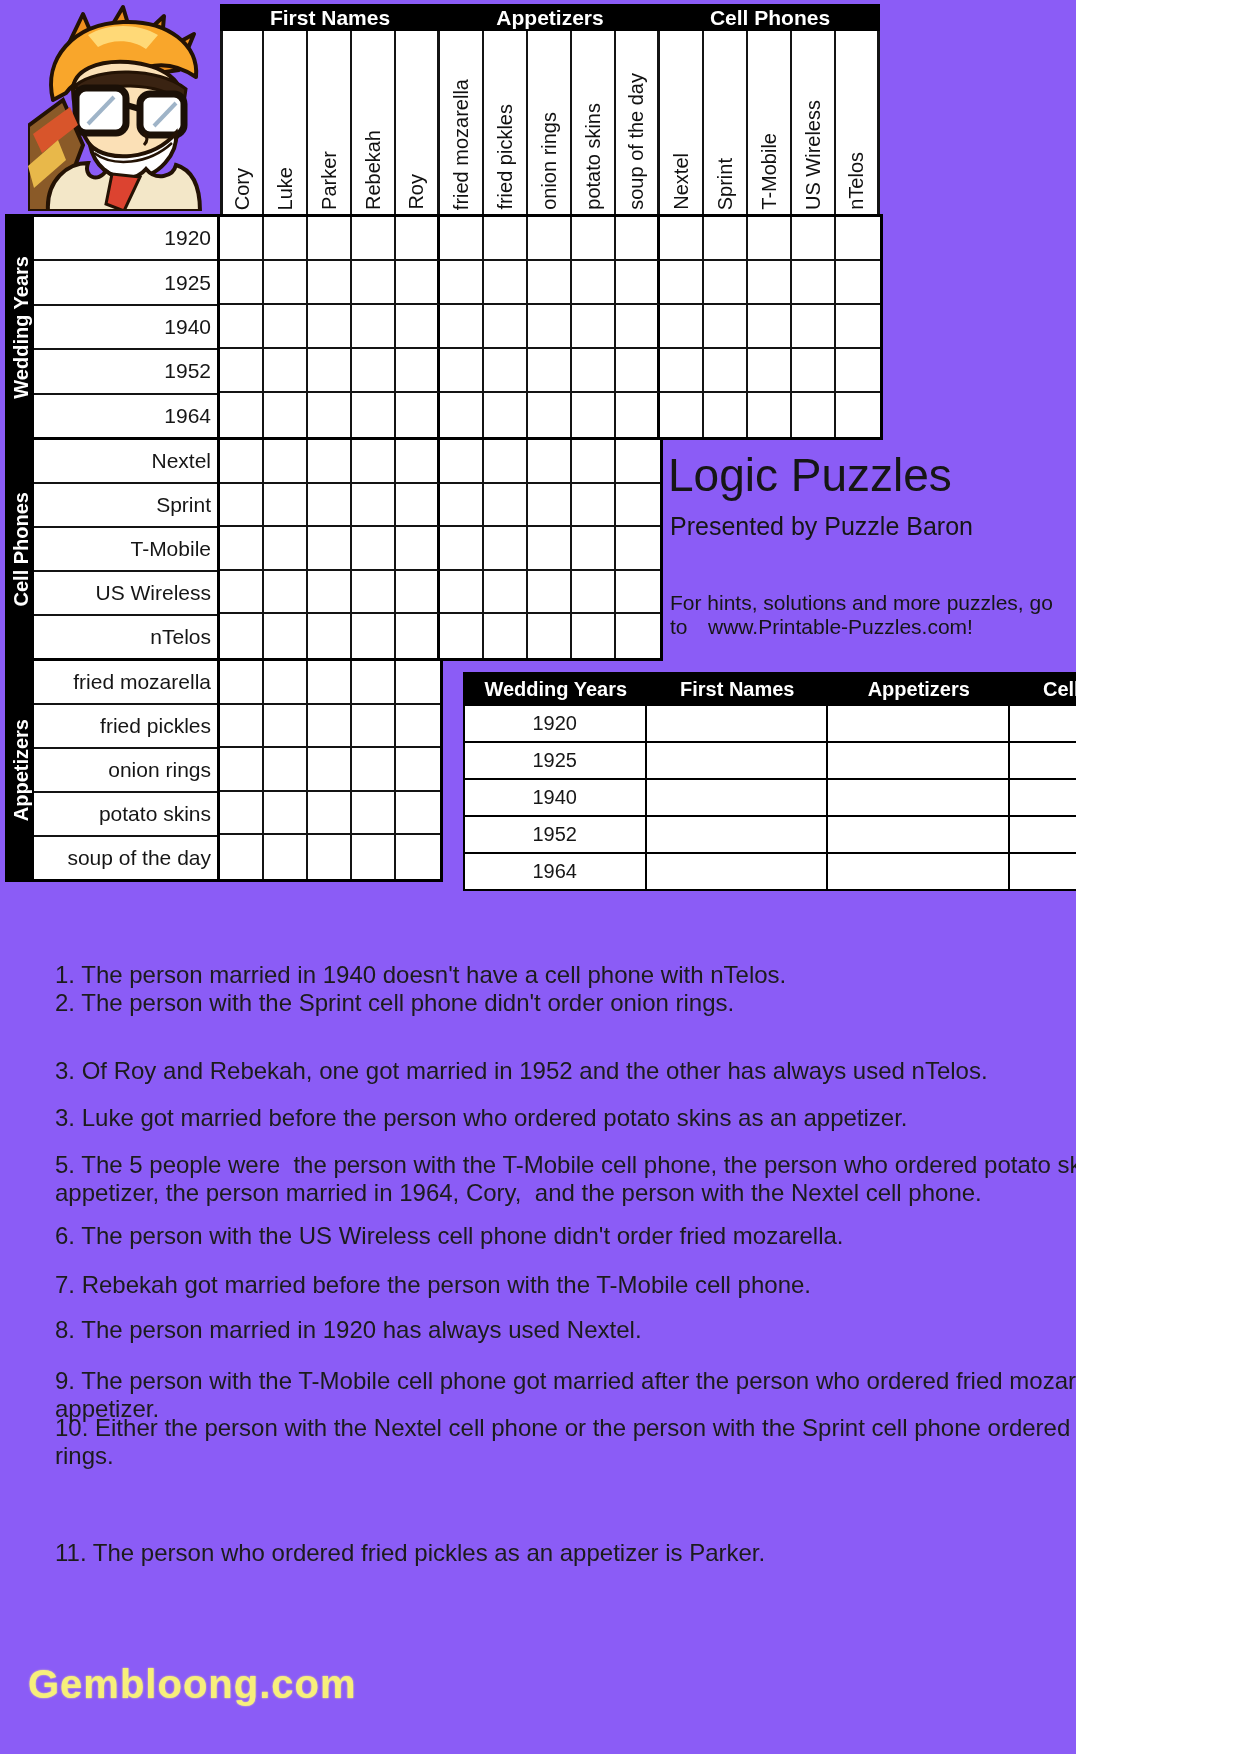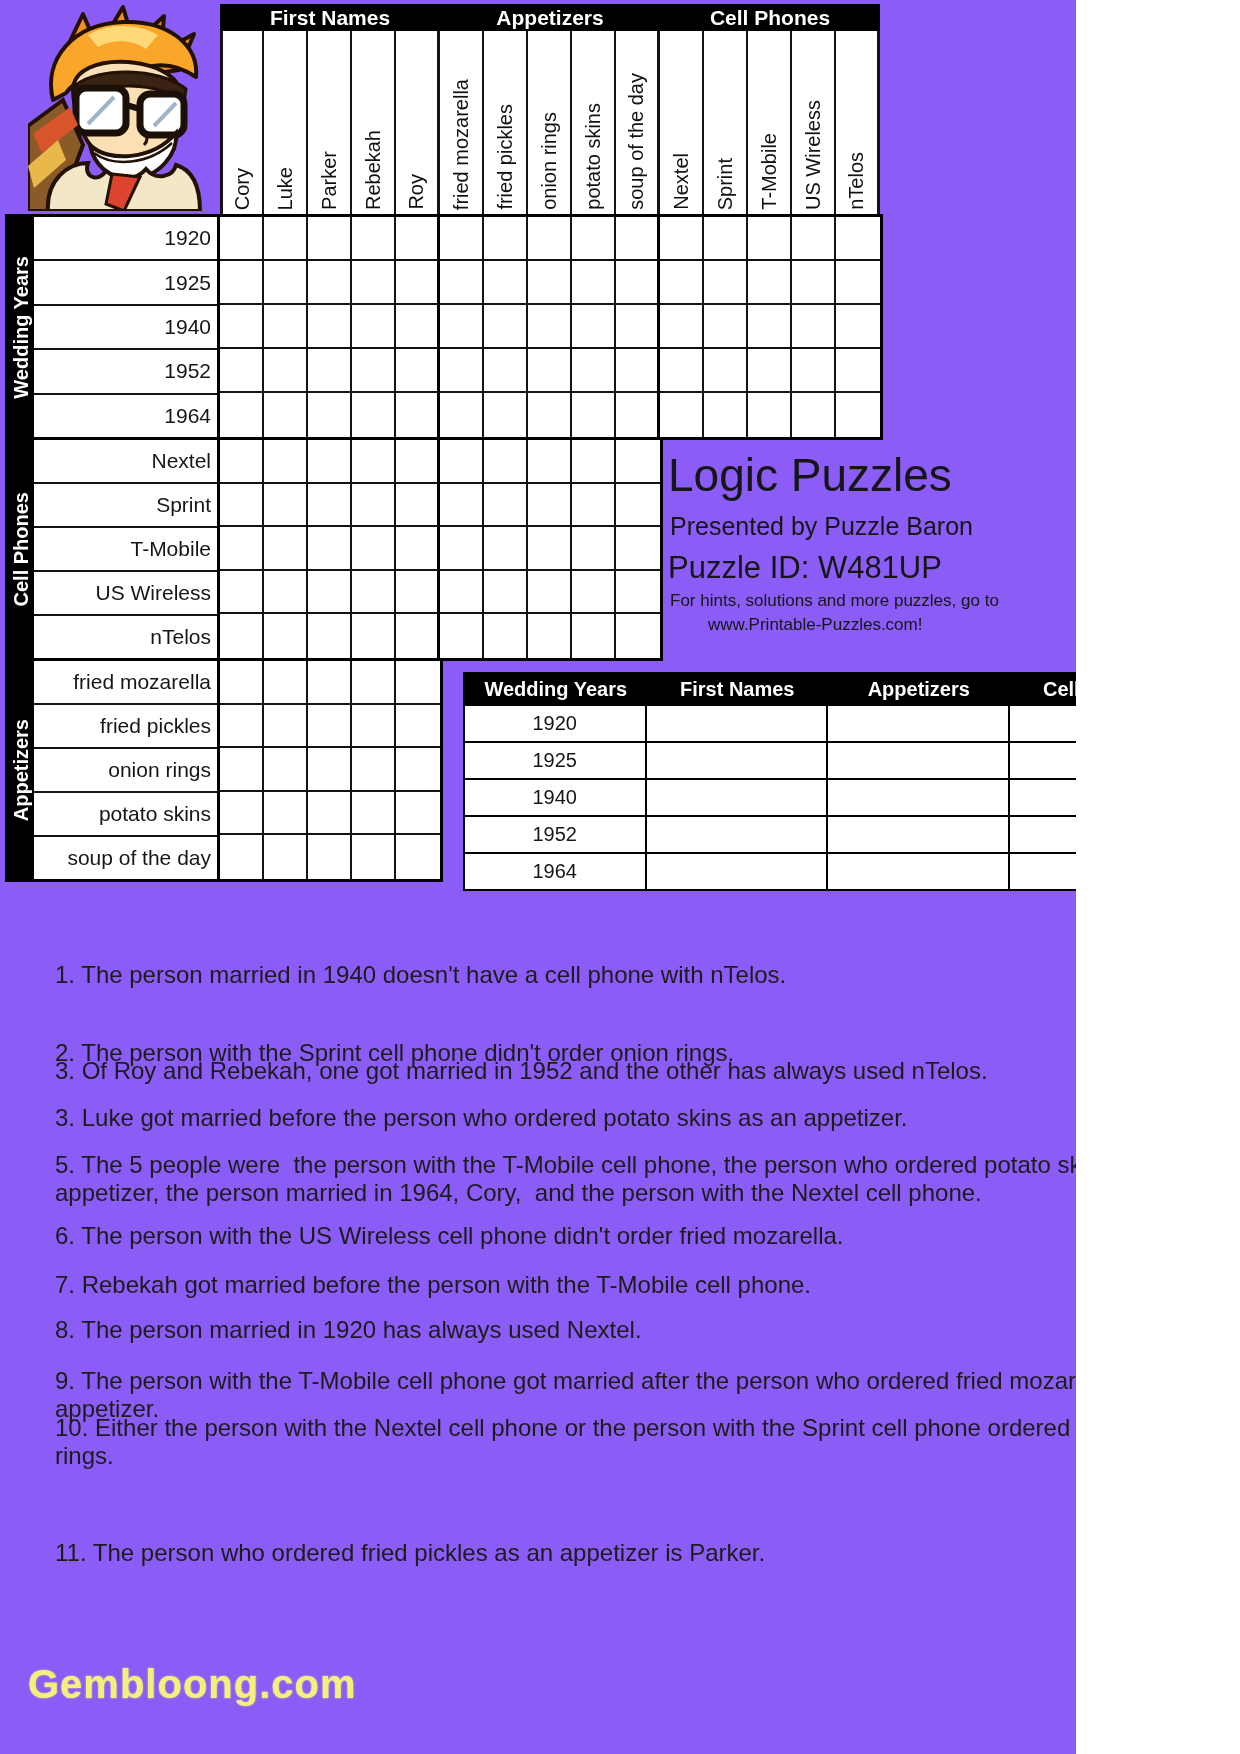--- a/index.html
+++ b/index.html
@@ -23,21 +23,21 @@
   
   .block{border:3px solid #000;display:grid;background:#fff;}
   .gcell{border-right:2px solid #141414;border-bottom:2px solid #141414;}
   .gcell.thickr{border-right-width:3px;border-right-color:#000;}
   .gcell.lastc{border-right:none;}
   .gcell.lastr{border-bottom:none;}
   
   .title{font-size:46px;line-height:1;}
   .subtitle{font-size:25px;}
   .pid{font-size:31px;}
-  .hint{font-size:17px;line-height:1.15;}
+  .hint{font-size:21px;line-height:1.15;}
   
   #anstable{border:2px solid #000;background:#fff;}
   .anshead{display:grid;grid-template-columns:repeat(4,181.5px);background:#000;height:30px;}
   .anshead div{color:#fff;font-weight:bold;font-size:20px;text-align:center;line-height:30px;}
   .ansrow{display:grid;grid-template-columns:repeat(4,181.5px);height:35px;border-top:2px solid #000;}
   .anscell{border-right:2px solid #000;display:flex;align-items:center;justify-content:center;font-size:20px;}
   .anscell:last-child{border-right:none;}
   
   .clue{position:absolute;left:55px;width:1125px;font-size:24px;line-height:1.15;
         color:#1c1c1c;white-space:pre-wrap;}
@@ -318,21 +318,20 @@
         <div class="gcell lastr"></div>
         <div class="gcell lastr"></div>
         <div class="gcell lastr"></div>
         <div class="gcell lastr"></div>
         <div class="gcell lastc lastr"></div>
       </div>
     </div>
 
   <div class="abs subtitle" style="left:670px;top:512px;">Presented by Puzzle Baron</div>
   <div class="abs title" style="left:668px;top:452px;">Logic Puzzles</div>
-  <div class="abs pid" style="left:668px;top:550px;">Puzzle ID: W481UP</div>
   <div class="abs hint" style="left:670px;top:591px;">For hints, solutions and more puzzles, go to</div>
   <div class="abs hint" style="left:708px;top:615px;">www.Printable-Puzzles.com!</div>
 
   <div id="anstable" class="abs" style="left:463px;top:672px;width:730px;">
     <div class="anshead">
       <div>Wedding Years</div>
       <div>First Names</div>
       <div>Appetizers</div>
       <div>Cell Phones</div>
     </div>
@@ -365,21 +364,21 @@
           <div class="anscell">1964</div>
           <div class="anscell"></div>
           <div class="anscell"></div>
           <div class="anscell"></div>
         </div>
       </div>
   </div>
 
   <div id="clues">
       <div class="clue" style="top: 961px;">1. The person married in 1940 doesn't have a cell phone with nTelos.</div>
-      <div class="clue" style="top: 1039px;">2. The person with the Sprint cell phone didn't order onion rings.</div>
+      <div class="clue" style="top: 989px;">2. The person with the Sprint cell phone didn't order onion rings.</div>
       <div class="clue" style="top: 1057px;">3. Of Roy and Rebekah, one got married in 1952 and the other has always used nTelos.</div>
       <div class="clue" style="top: 1104px;">3. Luke got married before the person who ordered potato skins as an appetizer.</div>
       <div class="clue" style="top: 1151px;">5. The 5 people were  the person with the T-Mobile cell phone, the person who ordered potato skins as an appetizer, the person married in 1964, Cory,  and the person with the Nextel cell phone.</div>
       <div class="clue" style="top: 1222px;">6. The person with the US Wireless cell phone didn't order fried mozarella.</div>
       <div class="clue" style="top: 1271px;">7. Rebekah got married before the person with the T-Mobile cell phone.</div>
       <div class="clue" style="top: 1316px;">8. The person married in 1920 has always used Nextel.</div>
       <div class="clue" style="top: 1367px;">9. The person with the T-Mobile cell phone got married after the person who ordered fried mozarella as an appetizer.</div>
       <div class="clue" style="top: 1414px;">10. Either the person with the Nextel cell phone or the person with the Sprint cell phone ordered onion rings.</div>
       <div class="clue" style="top: 1539px;">11. The person who ordered fried pickles as an appetizer is Parker.</div>
     </div>

